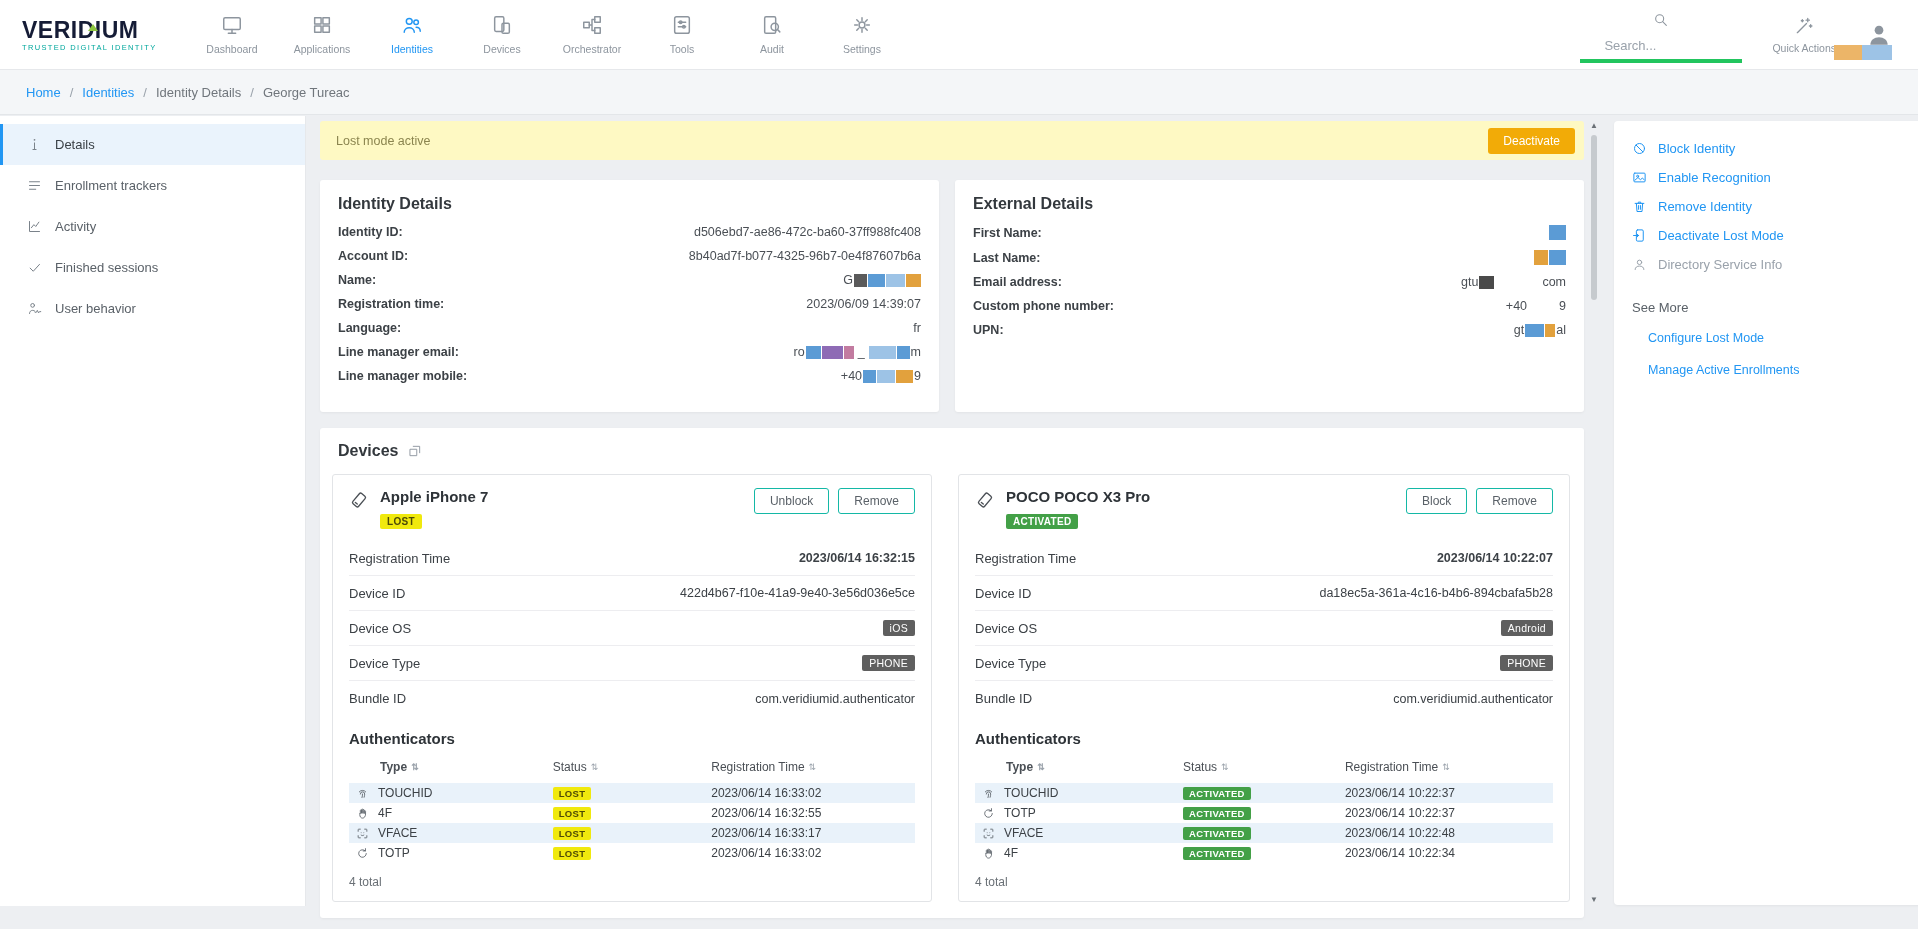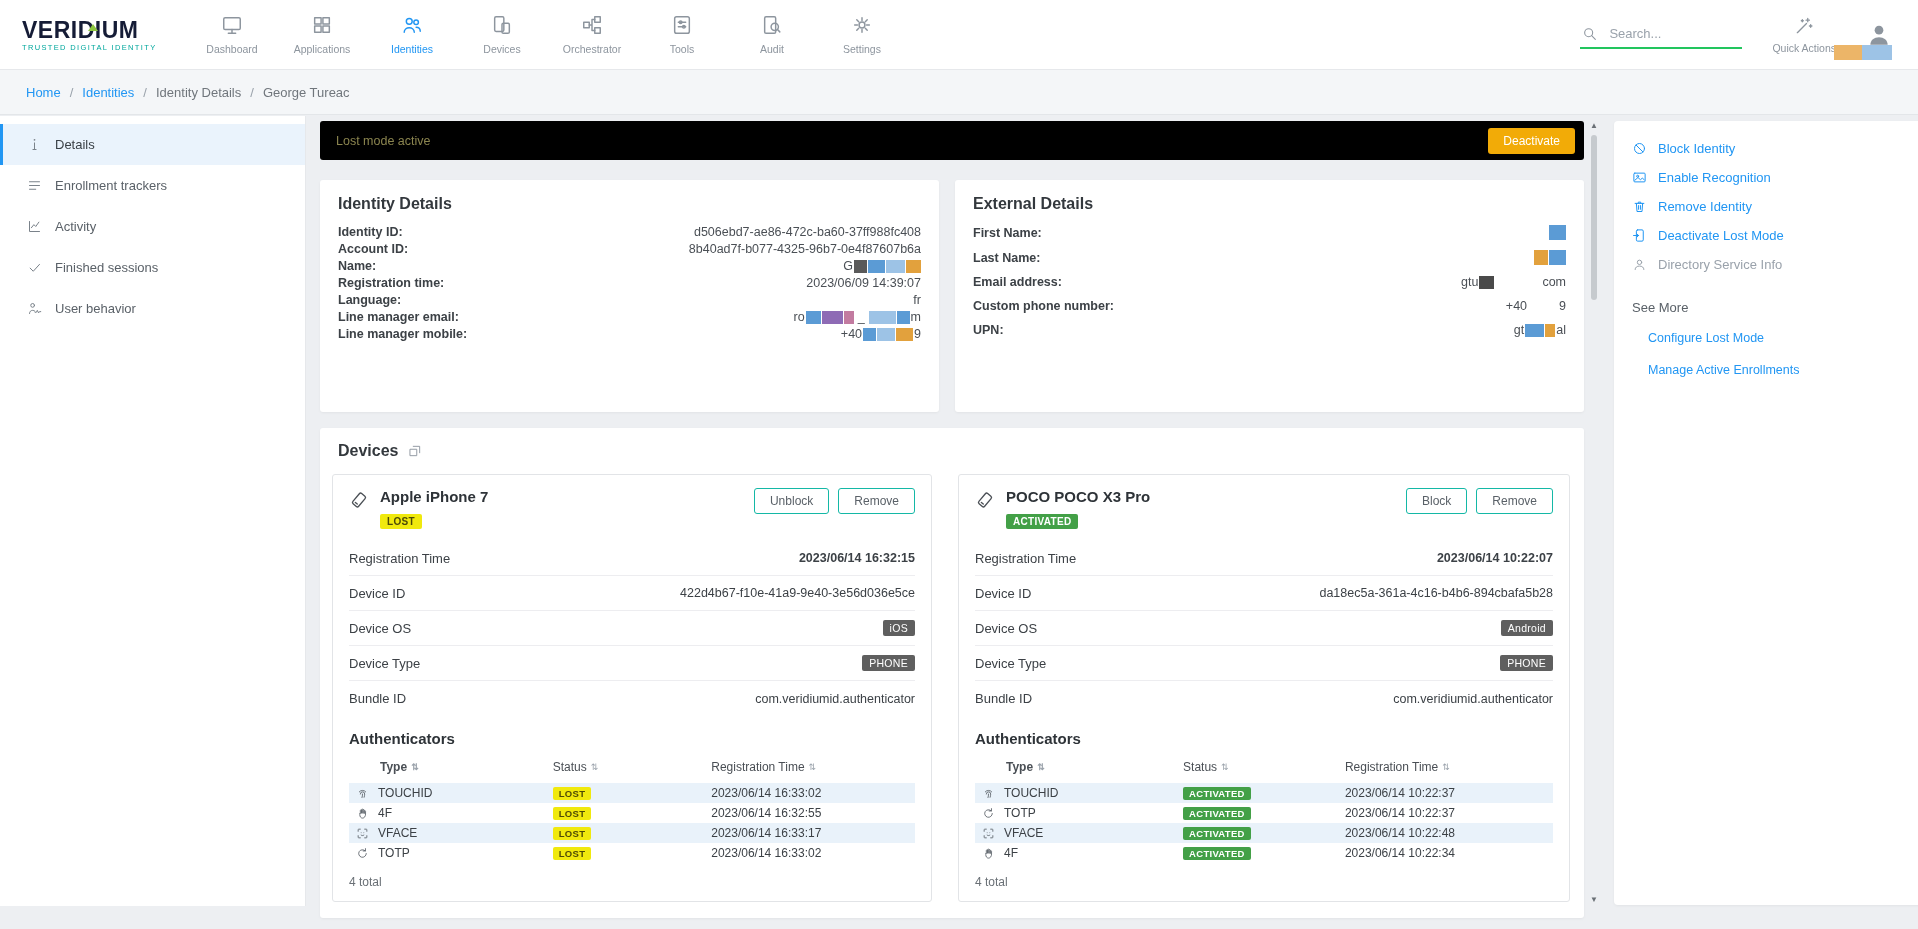--- a/index.html
+++ b/index.html
@@ -20,21 +20,21 @@
                  border-left:5px solid transparent; border-right:5px solid transparent; border-bottom:7px solid #8dc63f; }
   .logo-tagline { font-size:7.5px; color:#00a79d; letter-spacing:1.35px; margin-top:1px; }
 
   .nav { display:flex; margin-left:12px; }
   .nav-item { width:90px; height:70px; display:flex; flex-direction:column; align-items:center;
               justify-content:center; gap:7px; color:#8d959e; cursor:pointer; }
   .nav-item .nav-lbl { font-size:10.5px; }
   .nav-item.active { color:#2196f3; }
 
   .header-right { margin-left:auto; display:flex; align-items:center; gap:30px; padding-right:26px; }
-  .search { display:flex; align-items:center; gap:9px; border-bottom:2px solid #22c55e; width:162px; padding:5px 2px; color:#8d959e; }
+  .search { display:flex; align-items:center; gap:9px; border-bottom:4px solid #22c55e; width:162px; padding:5px 2px; color:#8d959e;flex-direction:column; }
   .search input { border:none; outline:none; background:transparent; font-size:13px; width:118px; color:#555; }
   .search input::placeholder { color:#9aa2ab; }
   .quick-actions { display:flex; flex-direction:column; align-items:center; gap:6px; color:#8d959e; font-size:10.5px; cursor:pointer; }
   .avatar { color:#8d959e; cursor:pointer; }
   .user-redact { position:absolute; top:45px; right:26px; display:flex; }
   .rb { display:inline-block; height:15px; }
   .rb.sm { height:13px; }
   .rspacer { display:inline-block; height:1px; }
 
   
@@ -48,31 +48,31 @@
   .sidebar { position:absolute; top:116px; left:0; width:306px; height:790px; background:#fff;
              border-right:1px solid #e6e8eb; padding-top:8px; }
   .side-item { height:41px; display:flex; align-items:center; gap:13px; padding-left:24px; font-size:13px;
                color:#5a6168; cursor:pointer; border-left:3px solid transparent; }
   .side-item .side-icon { color:#7a828a; }
   .side-item.active { background:#eaf3fc; border-left-color:#2196f3; color:#3a4046; }
 
   
   .main { position:absolute; left:320px; top:121px; width:1264px; }
 
-  .banner { height:39px; background:#000000; border-radius:3px; display:flex; align-items:center; padding:0 9px 0 16px; }
+  .banner { height:39px; background:#fef9c3; border-radius:3px; display:flex; align-items:center; padding:0 9px 0 16px; }
   .banner-text { font-size:12.5px; color:#8b854f; }
   .banner-btn { margin-left:auto; background:#f2ab07; color:#fff; border:none; border-radius:3px;
                 font-size:12px; padding:6px 15px; cursor:pointer; font-family:inherit; }
 
   .cards-row { display:flex; gap:16px; margin-top:20px; }
   .card { background:#fff; border-radius:3px; box-shadow:0 1px 3px rgba(0,0,0,.05); }
   .id-card { width:619px; height:232px; padding:15px 18px; }
   .ext-card { flex:1; height:232px; padding:15px 18px; }
   .card-title { font-size:16px; font-weight:bold; color:#33383d; margin-bottom:12px; }
-  .field-row { display:flex; align-items:center; margin-top:3px; font-size:12.5px; line-height:14px; }
+  .field-row { display:flex; align-items:center; margin-top:10px; font-size:12.5px; line-height:14px; }
   .ext-card .field-row { margin-top:10px; }
   .f-label { font-weight:bold; color:#3c4146; }
   .f-value { margin-left:auto; color:#4a4f55; display:flex; align-items:center; gap:1px; }
 
   .section { background:#fff; border-radius:3px; box-shadow:0 1px 3px rgba(0,0,0,.05); margin-top:16px; padding:10px 12px 16px 12px; }
   .section-title { font-size:16px; font-weight:bold; color:#33383d; display:flex; align-items:center; gap:9px; padding:4px 0 0 6px; }
   .section-title .ttl-icon { color:#8d959e; cursor:pointer; }
 
   .device-row { display:flex; gap:26px; margin-top:14px; }
   .device-card { border:1px solid #e2e4e7; border-radius:3px; background:#fff; padding:13px 16px 12px 16px; }

